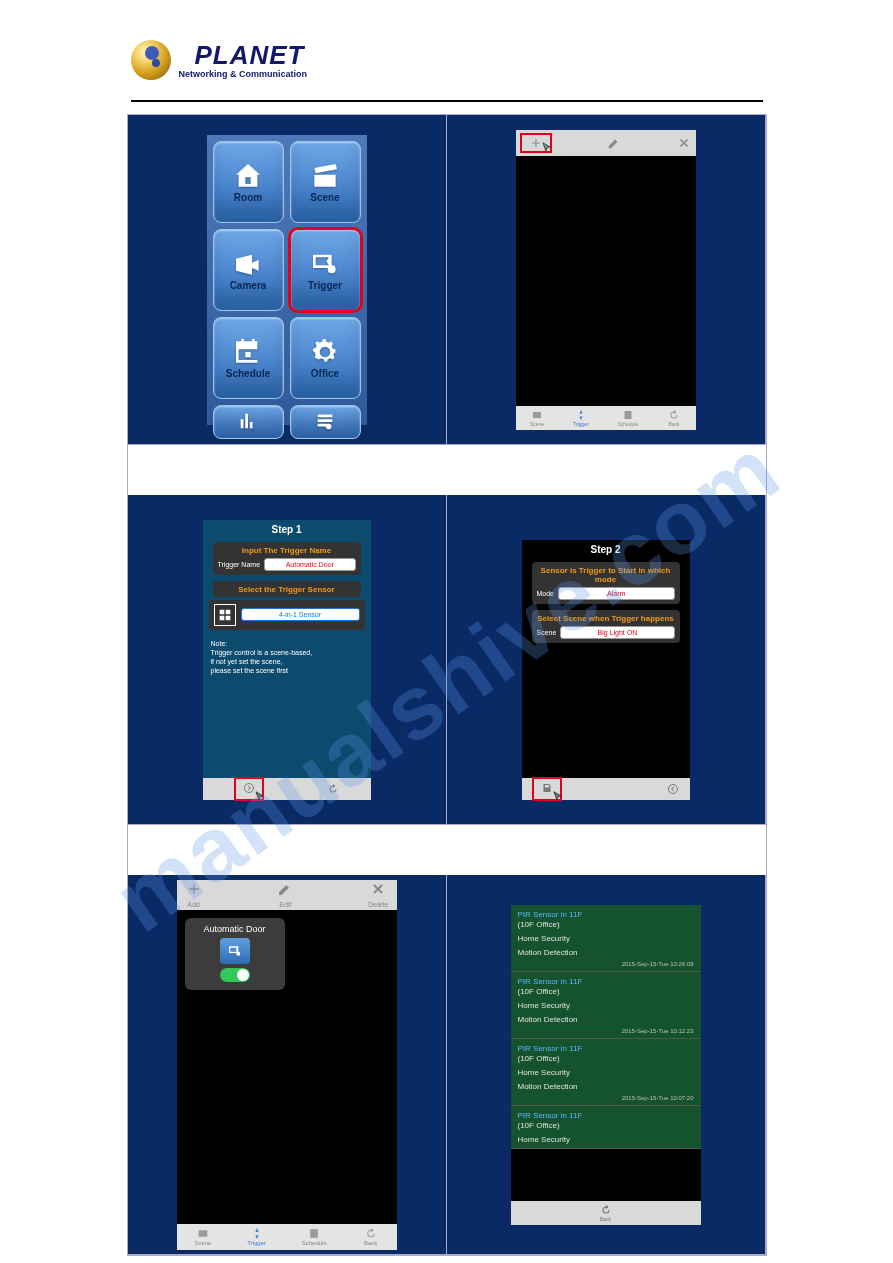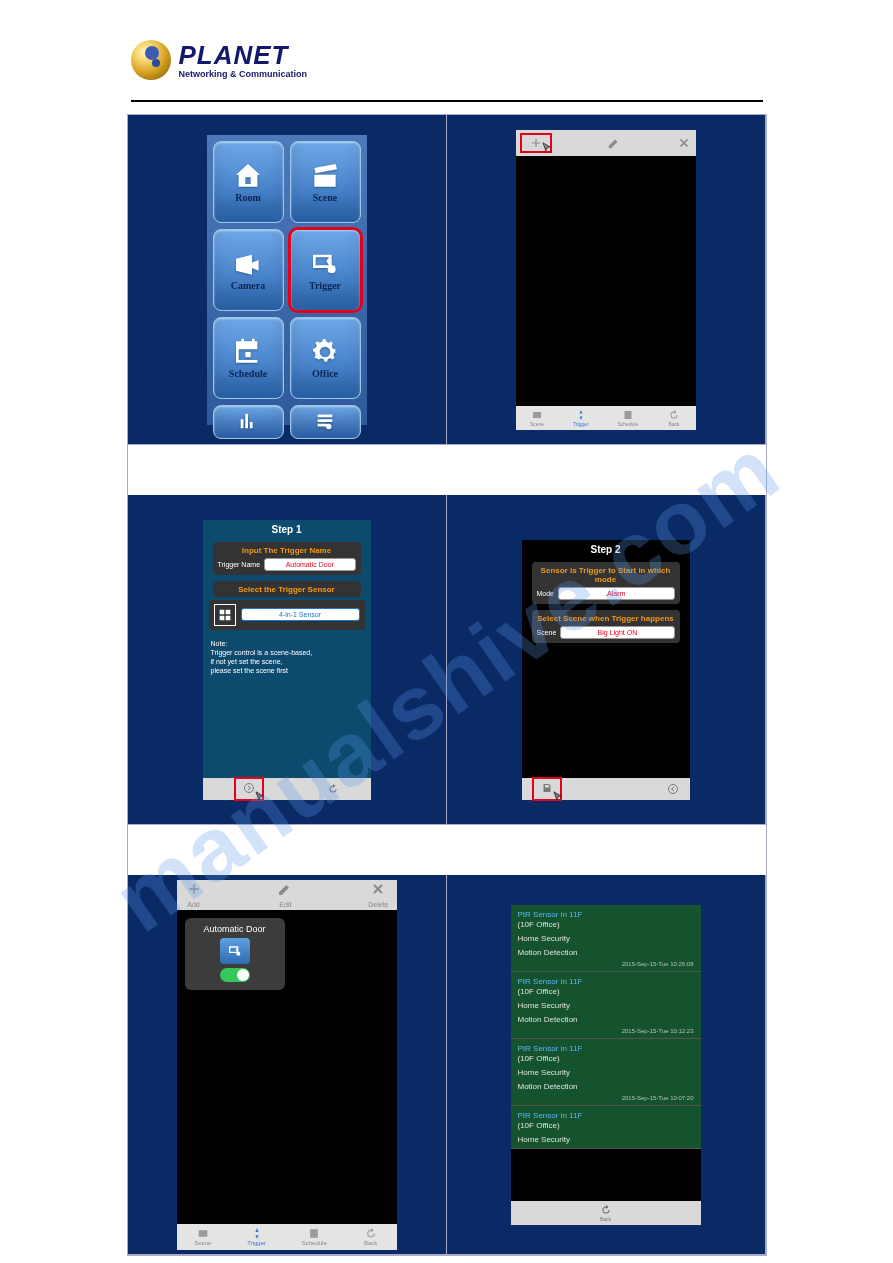--- a/index.html
+++ b/index.html
@@ -3,32 +3,32 @@
 <meta charset="utf-8">
 <style>
   * { box-sizing: border-box; margin: 0; padding: 0; }
   body { background: #fff; font-family: Arial, Helvetica, sans-serif; width: 893px; }
   .page { width: 893px; padding: 40px 0 80px; }
   .header { width: 632px; margin: 0 auto 20px; }
   .logo { display: flex; align-items: center; gap: 8px; }
   .logo-globe { width: 40px; height: 40px; border-radius: 50%; background: radial-gradient(circle at 35% 30%, #fff3c0 0%, #f5d56b 25%, #d4a020 55%, #7a5400 100%); position: relative; }
   .logo-globe::after { content:""; position:absolute; width:14px; height:14px; background:#3b5bb5; border-radius:50%; top:6px; left:14px; box-shadow: 4px 10px 0 -3px #2a4a9a; }
   .logo-text { display: flex; flex-direction: column; line-height: 1; }
-  .logo-text .brand { font-weight: 900; font-style: italic; color: #14186a; font-size: 26px; letter-spacing: 1px; }
+  .logo-text .brand { font-weight: 900; font-style: italic; color: #14186a; font-size: 26px; letter-spacing: 1px; margin-left: 16px; }
   .logo-text .tag { font-size: 9px; font-weight: 700; color: #14186a; margin-top: 2px; }
   .hrule { width: 632px; margin: 0 auto 12px; border: 0; border-top: 2px solid #000; }
   .grid { width: 640px; margin: 0 auto; display: grid; grid-template-columns: 1fr 1fr; grid-template-rows: repeat(3, 1fr); gap: 0; border: 1px solid #a9abc9; }
   .cell { background: #0a2a66; position: relative; height: 330px; border-right: 1px solid #a9abc9; border-bottom: 1px solid #a9abc9; display:flex; align-items:center; justify-content:center; overflow:hidden; }
   .cell::after { content:""; position:absolute; right:-1px; top:8px; bottom:8px; width:1px; background:#c0c3dd; }
   .phone { background:#000; position:relative; }
   
   .wm { position:absolute; left:50%; top:50%; transform:translate(-50%,-50%) rotate(-35deg); font-size:90px; font-weight:700; color:rgba(90,150,235,0.28); pointer-events:none; white-space:nowrap; letter-spacing:2px; z-index:5; }
 
   
-  .menu-phone { width: 160px; height: 290px; background:linear-gradient(#4d79b8,#2f5a99); padding: 6px 6px 0; font-family: Liberation Serif, serif; }
+  .menu-phone { width: 160px; height: 290px; background:linear-gradient(#4d79b8,#2f5a99); padding: 6px 6px 0; }
   .menu-grid { display:grid; grid-template-columns:1fr 1fr; gap:6px; }
   .menu-tile { background:linear-gradient(#6fa8e8,#2e6bb8); border:1px solid #9ec4ee; border-radius:8px; height:82px; display:flex; flex-direction:column; align-items:center; justify-content:center; color:#0b2550; font-size:10px; font-weight:600; box-shadow: inset 0 1px 2px rgba(255,255,255,0.5), inset 0 -20px 20px rgba(0,0,0,0.12); }
   .menu-tile.hl { outline:3px solid #e4001b; outline-offset:-1px; }
   .menu-tile svg { width:36px; height:32px; fill:#fff; filter:drop-shadow(0 1px 1px rgba(0,0,0,.3)); }
   .menu-tile.partial { height:34px; overflow:hidden; justify-content:flex-start; padding-top:4px; }
   .menu-tile.partial svg { height:22px; }
 
   
   .c2-phone { width:180px; height:300px; background:#000; display:flex; flex-direction:column; }
   .topbar { background:#d9d9d9; height:26px; display:flex; justify-content:space-between; align-items:center; padding:0 4px; }

